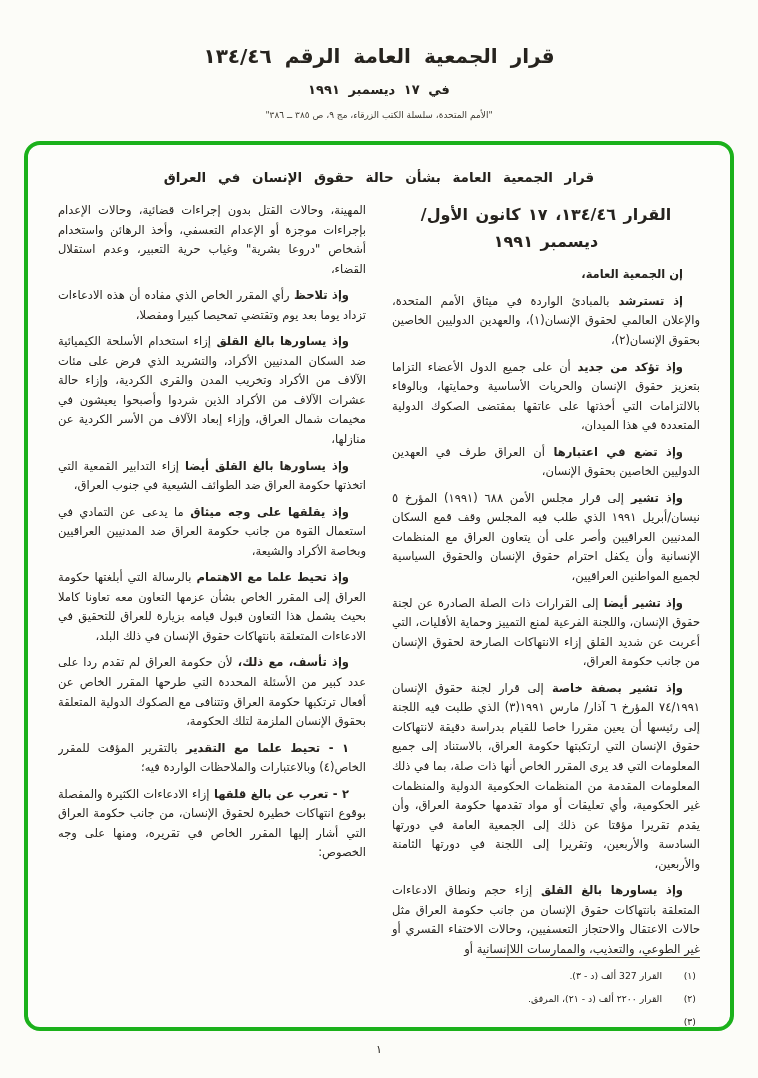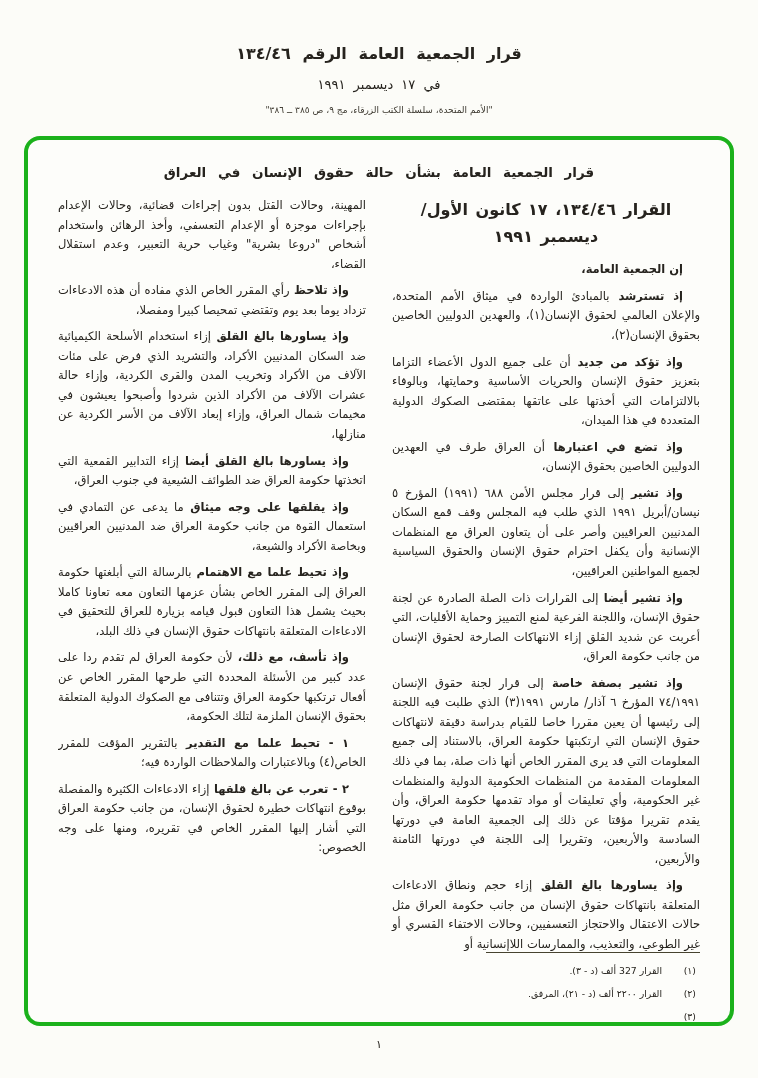--- a/index.html
+++ b/index.html
@@ -6,22 +6,22 @@
   html, body { margin: 0; padding: 0; }
   body {
     width: 758px; height: 1078px;
     background: #fcfcf8;
     color: #26231e;
     font-family: "DejaVu Sans", sans-serif;
     position: relative;
     overflow: hidden;
   }
   .doc-header { direction: rtl; text-align: center; padding-top: 44px; }
-  .h-title { font-size: 16px; font-weight: bold; word-spacing: 6px; margin-bottom: 14px; }
-  .h-date  { font-size: 13px; font-weight: normal; word-spacing: 4px; margin-bottom: 13px; }
+  .h-title { font-size: 20px; font-weight: bold; word-spacing: 6px; margin-bottom: 14px; }
+  .h-date  { font-size: 13px; font-weight: bold; word-spacing: 4px; margin-bottom: 13px; }
   .h-source{ font-size: 9px; color: #3c382f; margin-bottom: 21px; }
   .green-box {
     direction: rtl;
     margin: 12px 24px;
     height: 890px;
     border: 4px solid var(--green, #1bb11b);
     border-radius: 16px;
     padding: 18px 30px 14px;
     background: #fdfdfa;
     display: flex; flex-direction: column;

